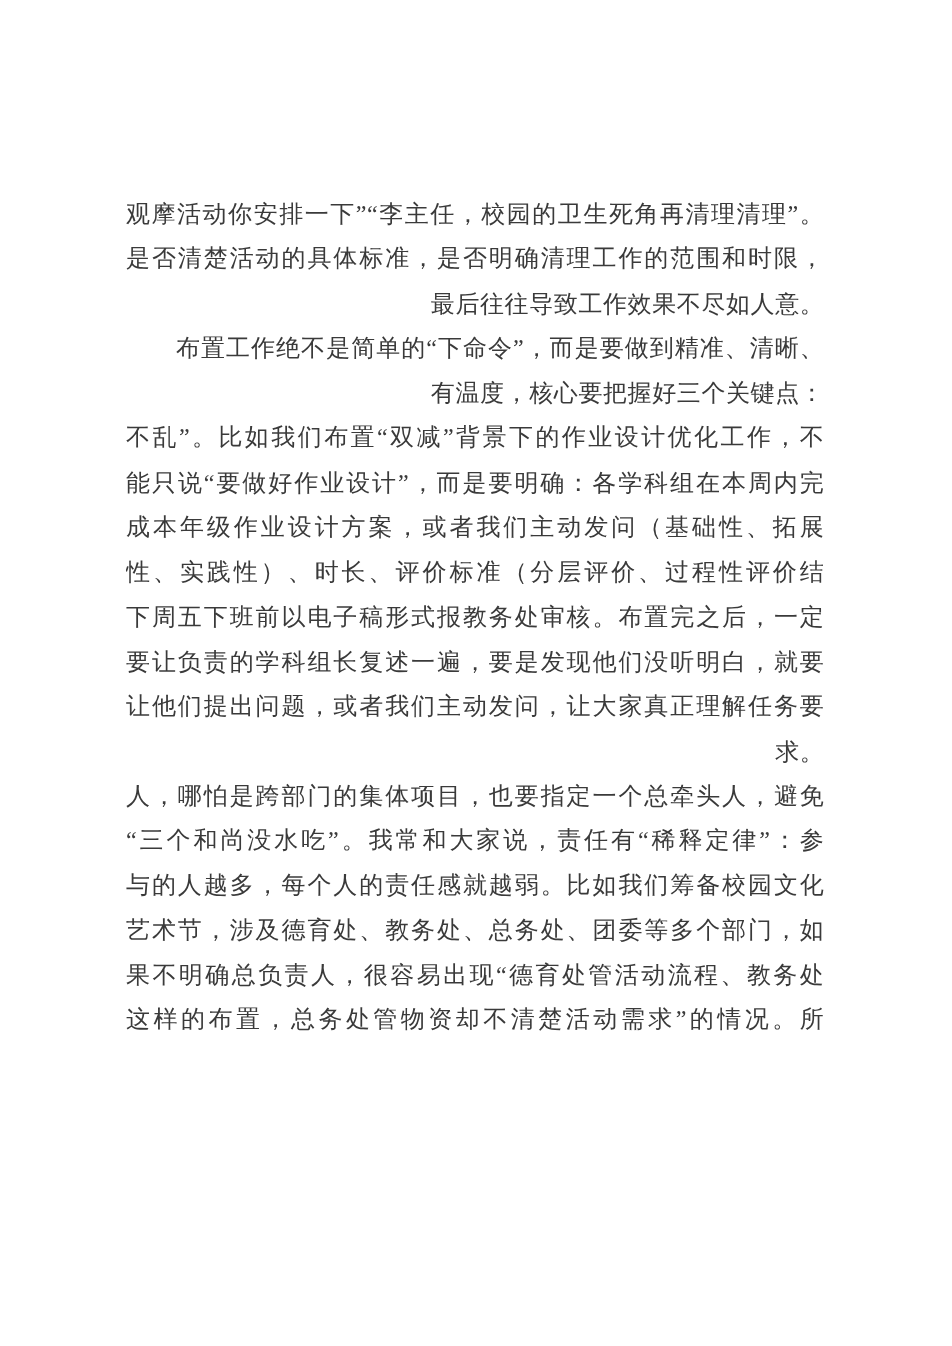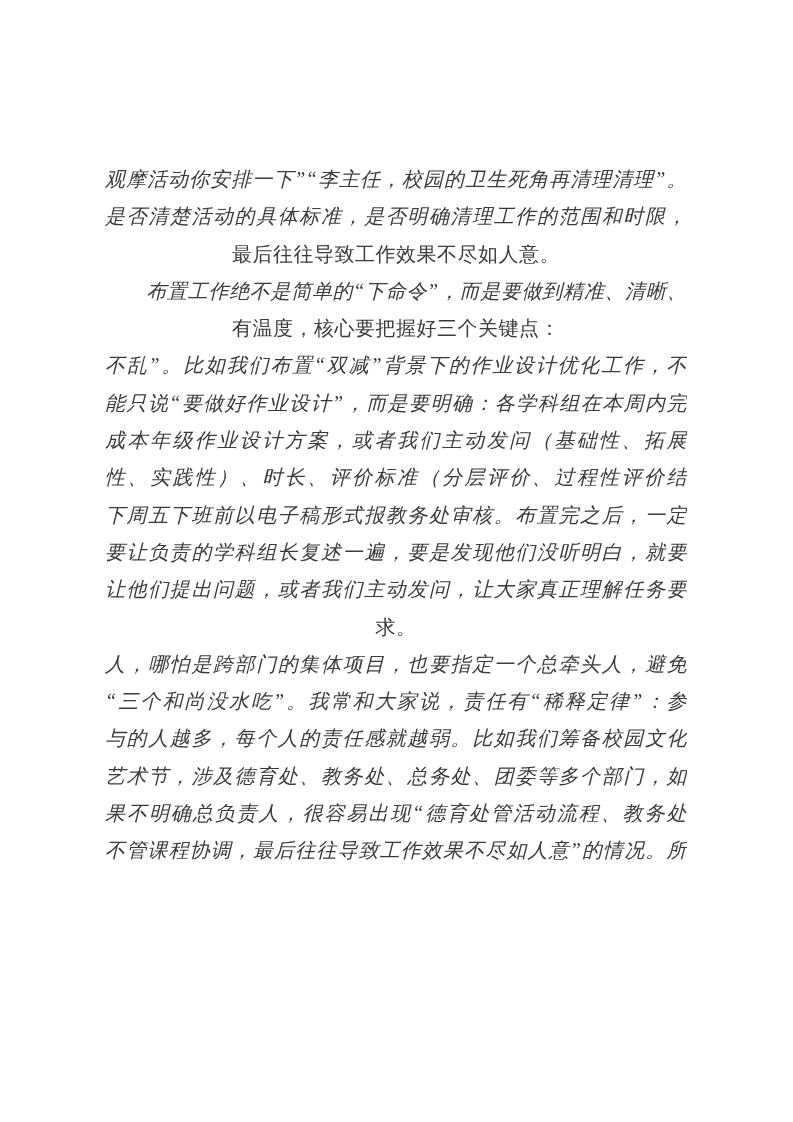--- a/index.html
+++ b/index.html
@@ -24,28 +24,27 @@
     left: 105px;
     top: 161px;
     width: 582px;
   }
   .line {
     height: 37.3px;
     line-height: 37.3px;
     font-size: 20px;
     color: var(--text-color);
     letter-spacing: 0.5px;
-    text-align: center;
+    text-align: right;
     overflow: hidden;
   }
   .line.j {
     text-align: justify;
     text-align-last: justify;
     text-justify: inter-character;
-    font-style: italic;
   }
 </style>
 </head>
 <body>
 
 <div class="page">
   <div class="text-block">
       <div class="line j">观摩活动你安排一下”“李主任，校园的卫生死角再清理清理”。</div>
       <div class="line j">是否清楚活动的具体标准，是否明确清理工作的范围和时限，</div>
       <div class="line">最后往往导致工作效果不尽如人意。</div>
@@ -57,15 +56,15 @@
       <div class="line j">性、实践性）、时长、评价标准（分层评价、过程性评价结合），</div>
       <div class="line j">下周五下班前以电子稿形式报教务处审核。布置完之后，一定</div>
       <div class="line j">要让负责的学科组长复述一遍，要是发现他们没听明白，就要</div>
       <div class="line j">让他们提出问题，或者我们主动发问，让大家真正理解任务要</div>
       <div class="line">求。</div>
       <div class="line j">人，哪怕是跨部门的集体项目，也要指定一个总牵头人，避免</div>
       <div class="line j">“三个和尚没水吃”。我常和大家说，责任有“稀释定律”：参</div>
       <div class="line j">与的人越多，每个人的责任感就越弱。比如我们筹备校园文化</div>
       <div class="line j">艺术节，涉及德育处、教务处、总务处、团委等多个部门，如</div>
       <div class="line j">果不明确总负责人，很容易出现“德育处管活动流程、教务处</div>
-      <div class="line j">不管课程协调，最后往往导致工作效果不尽如人意”的情况。所</div>
+      <div class="line j">这样的布置，总务处管物资却不清楚活动需求”的情况。所</div>
     </div>
 </div>
 
 </body></html>

